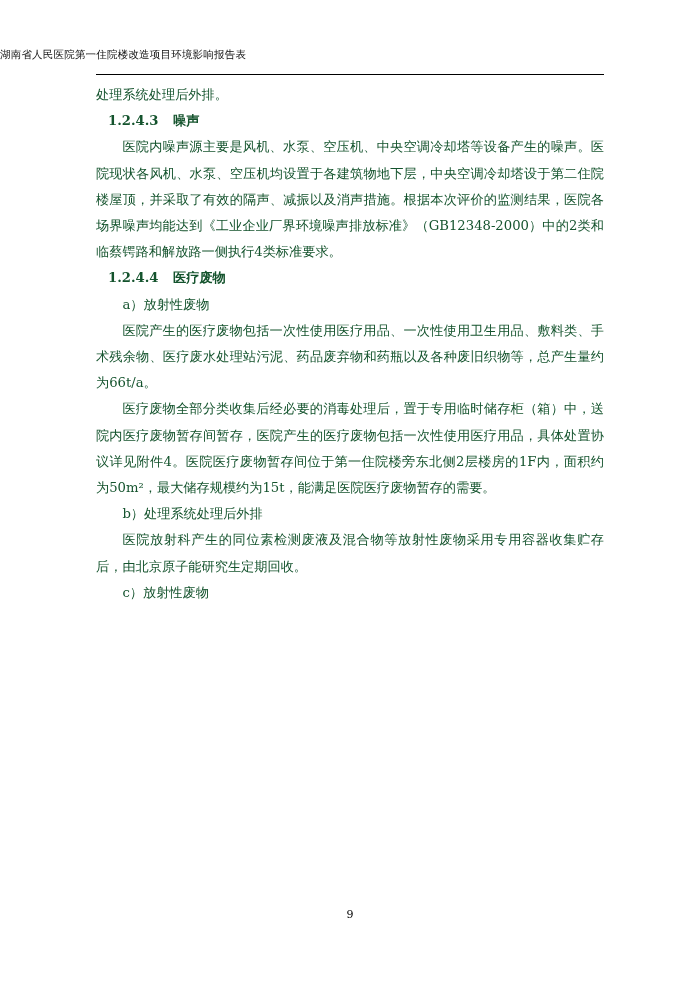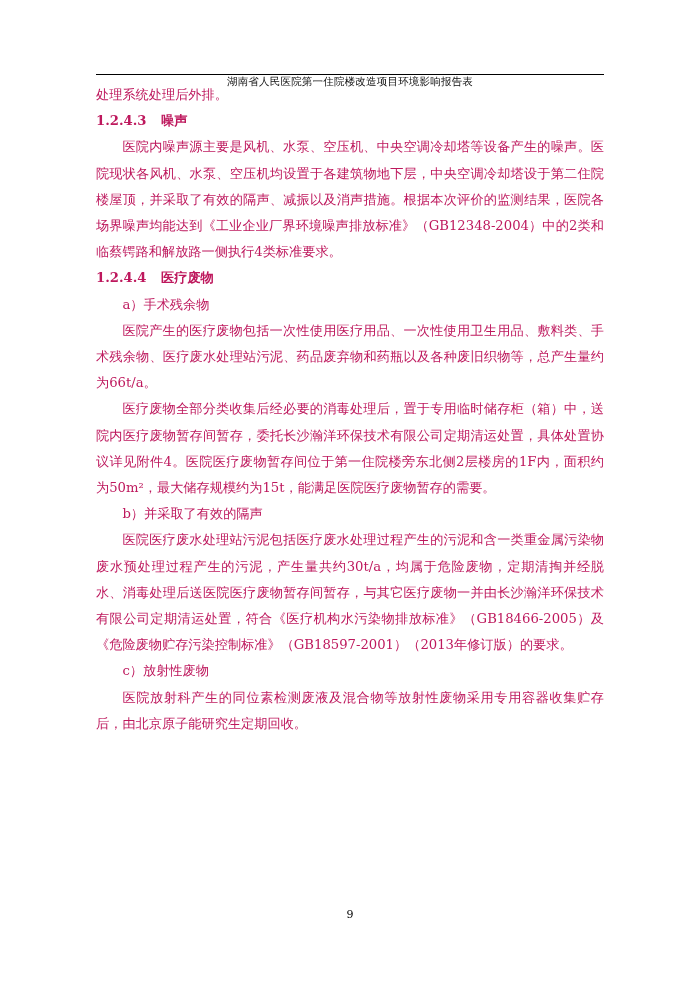--- a/index.html
+++ b/index.html
@@ -16,62 +16,62 @@
     box-sizing: border-box;
     font-family: "DejaVu Serif", "Liberation Serif", serif;
     color: #000;
     overflow: hidden;
   }
   .header {
     position: absolute;
     top: 48px;
     left: 0;
     right: 0;
-    text-align: center;
+    text-align: left;
     font-size: 10.5px;
     font-family: "DejaVu Serif", "Liberation Serif", serif;
     color: #111;
     letter-spacing: 0.2px;
-    margin-top: 27px;
   }
   .rule {
     position: absolute;
     top: 74px;
     left: 96px;
     width: 508px;
     height: 1px;
     background: #000;
   }
   .content {
     position: absolute;
     top: 82px;
     left: 96px;
     width: 508px;
     font-size: 13.2px;
     line-height: 26.2px;
-    color: #be185d;
+    color: #14532d;
     text-align: justify;
     text-justify: inter-ideograph;
   }
   .content p {
     margin: 0;
     padding: 0;
   }
   .p-indent {
     text-indent: 2em;
   }
   .heading {
     margin: 0;
     padding: 0;
     font-weight: bold;
     font-size: 13.2px;
     line-height: 26.2px;
   }
   .heading .num {
     font-family: "DejaVu Serif", "Liberation Serif", serif;
+    margin-left: 12px;
   }
   .heading .sp {
     display: inline-block;
     width: 1.1em;
   }
   .footer {
     position: absolute;
     bottom: 68px;
     left: 0;
     right: 0;
@@ -89,35 +89,34 @@
   <div class="rule"></div>
 
   <div class="content">
 
     <p class="">处理系统处理后外排。</p>
 
 
 
     <p class="heading"><span class="num">1.2.4.3</span><span class="sp"></span><span>噪声</span></p>
 
-    <p class="p-indent">医院内噪声源主要是风机、水泵、空压机、中央空调冷却塔等设备产生的噪声。医院现状各风机、水泵、空压机均设置于各建筑物地下层，中央空调冷却塔设于第二住院楼屋顶，并采取了有效的隔声、减振以及消声措施。根据本次评价的监测结果，医院各场界噪声均能达到《工业企业厂界环境噪声排放标准》（GB12348-2004）中的2类和临蔡锷路和解放路一侧执行4类标准要求。</p>
+    <p class="p-indent">医院内噪声源主要是风机、水泵、空压机、中央空调冷却塔等设备产生的噪声。医院现状各风机、水泵、空压机均设置于各建筑物地下层，中央空调冷却塔设于第二住院楼屋顶，并采取了有效的隔声、减振以及消声措施。根据本次评价的监测结果，医院各场界噪声均能达到《工业企业厂界环境噪声排放标准》（GB12348-2000）中的2类和临蔡锷路和解放路一侧执行4类标准要求。</p>
 
     <p class="heading"><span class="num">1.2.4.4</span><span class="sp"></span><span>医疗废物</span></p>
 
-    <p class="p-indent">a）手术残余物</p>
+    <p class="p-indent">a）放射性废物</p>
 
     <p class="p-indent">医院产生的医疗废物包括一次性使用医疗用品、一次性使用卫生用品、敷料类、手术残余物、医疗废水处理站污泥、药品废弃物和药瓶以及各种废旧织物等，总产生量约为66t/a。</p>
 
-    <p class="p-indent">医疗废物全部分类收集后经必要的消毒处理后，置于专用临时储存柜（箱）中，送院内医疗废物暂存间暂存，委托长沙瀚洋环保技术有限公司定期清运处置，具体处置协议详见附件4。医院医疗废物暂存间位于第一住院楼旁东北侧2层楼房的1F内，面积约为50m²，最大储存规模约为15t，能满足医院医疗废物暂存的需要。</p>
+    <p class="p-indent">医疗废物全部分类收集后经必要的消毒处理后，置于专用临时储存柜（箱）中，送院内医疗废物暂存间暂存，医院产生的医疗废物包括一次性使用医疗用品，具体处置协议详见附件4。医院医疗废物暂存间位于第一住院楼旁东北侧2层楼房的1F内，面积约为50m²，最大储存规模约为15t，能满足医院医疗废物暂存的需要。</p>
 
-    <p class="p-indent">b）并采取了有效的隔声</p>
+    <p class="p-indent">b）处理系统处理后外排</p>
 
-    <p class="p-indent">医院医疗废水处理站污泥包括医疗废水处理过程产生的污泥和含一类重金属污染物废水预处理过程产生的污泥，产生量共约30t/a，均属于危险废物，定期清掏并经脱水、消毒处理后送医院医疗废物暂存间暂存，与其它医疗废物一并由长沙瀚洋环保技术有限公司定期清运处置，符合《医疗机构水污染物排放标准》（GB18466-2005）及《危险废物贮存污染控制标准》（GB18597-2001）（2013年修订版）的要求。</p>
+
+    <p class="p-indent">医院放射科产生的同位素检测废液及混合物等放射性废物采用专用容器收集贮存后，由北京原子能研究生定期回收。</p>
 
     <p class="p-indent">c）放射性废物</p>
-
-    <p class="p-indent">医院放射科产生的同位素检测废液及混合物等放射性废物采用专用容器收集贮存后，由北京原子能研究生定期回收。</p>
 
   </div>
 
   <div class="footer">9</div>
 
 </div>
 
 </body></html>

